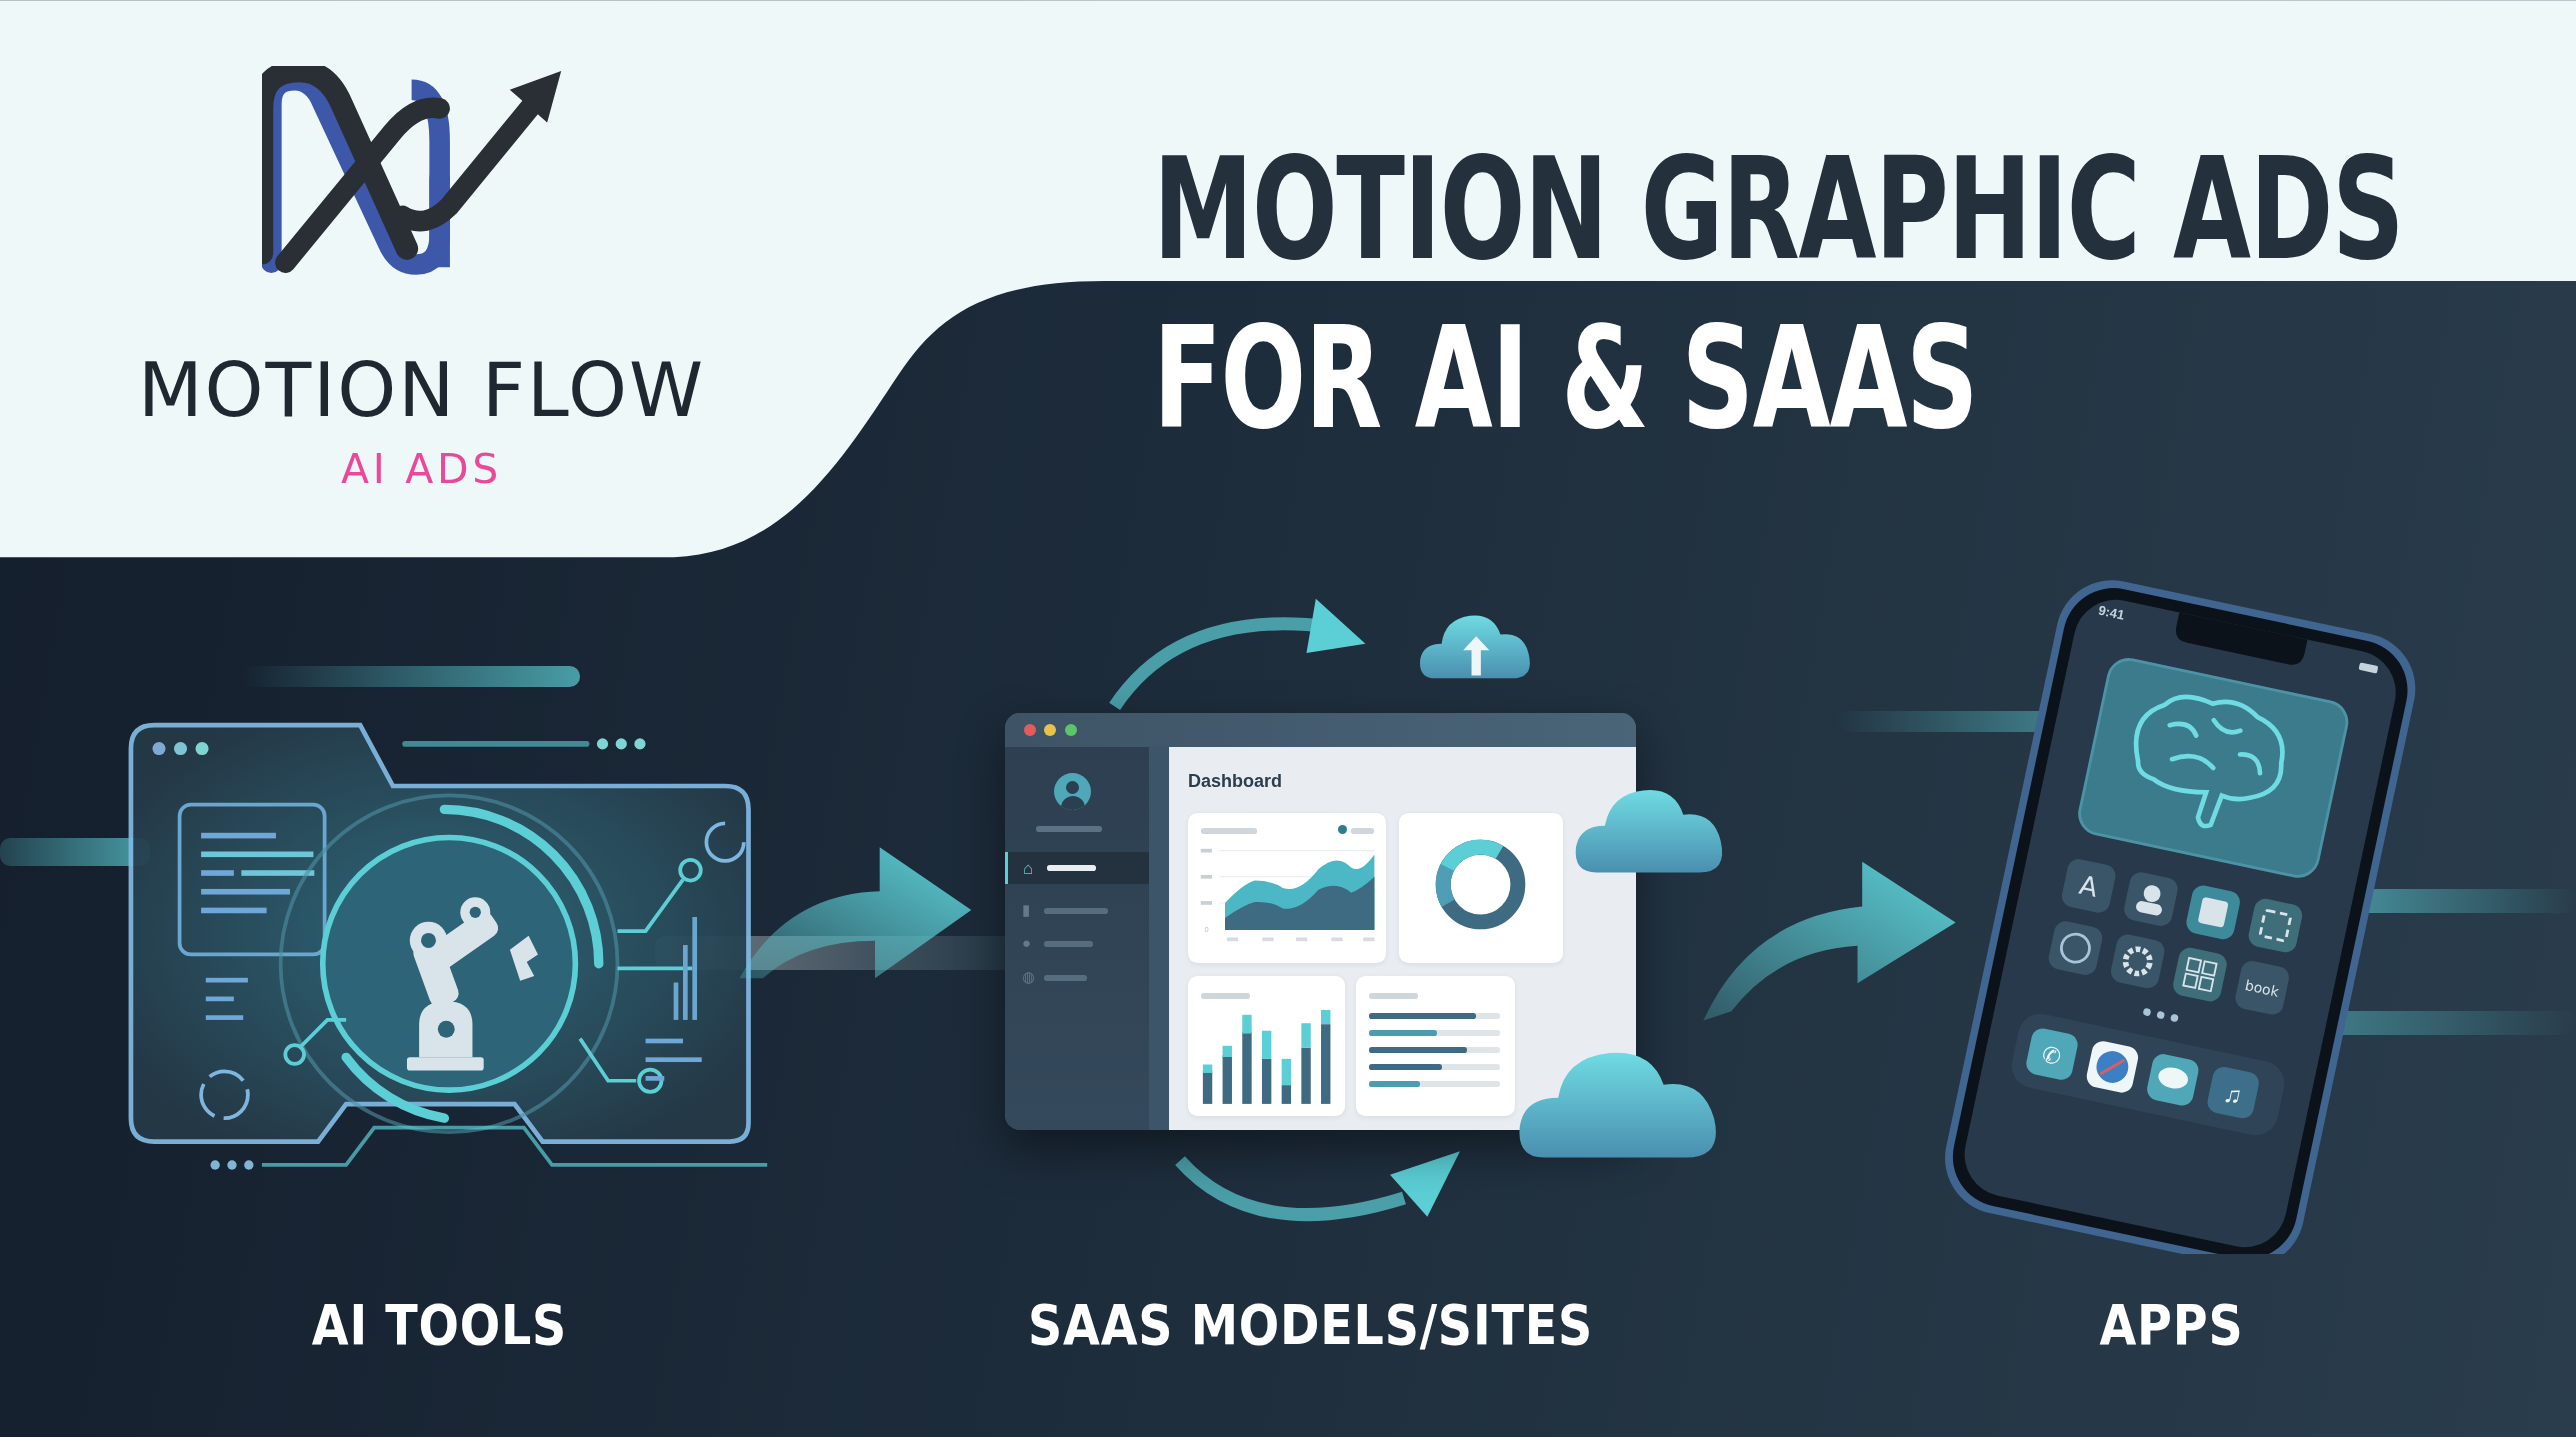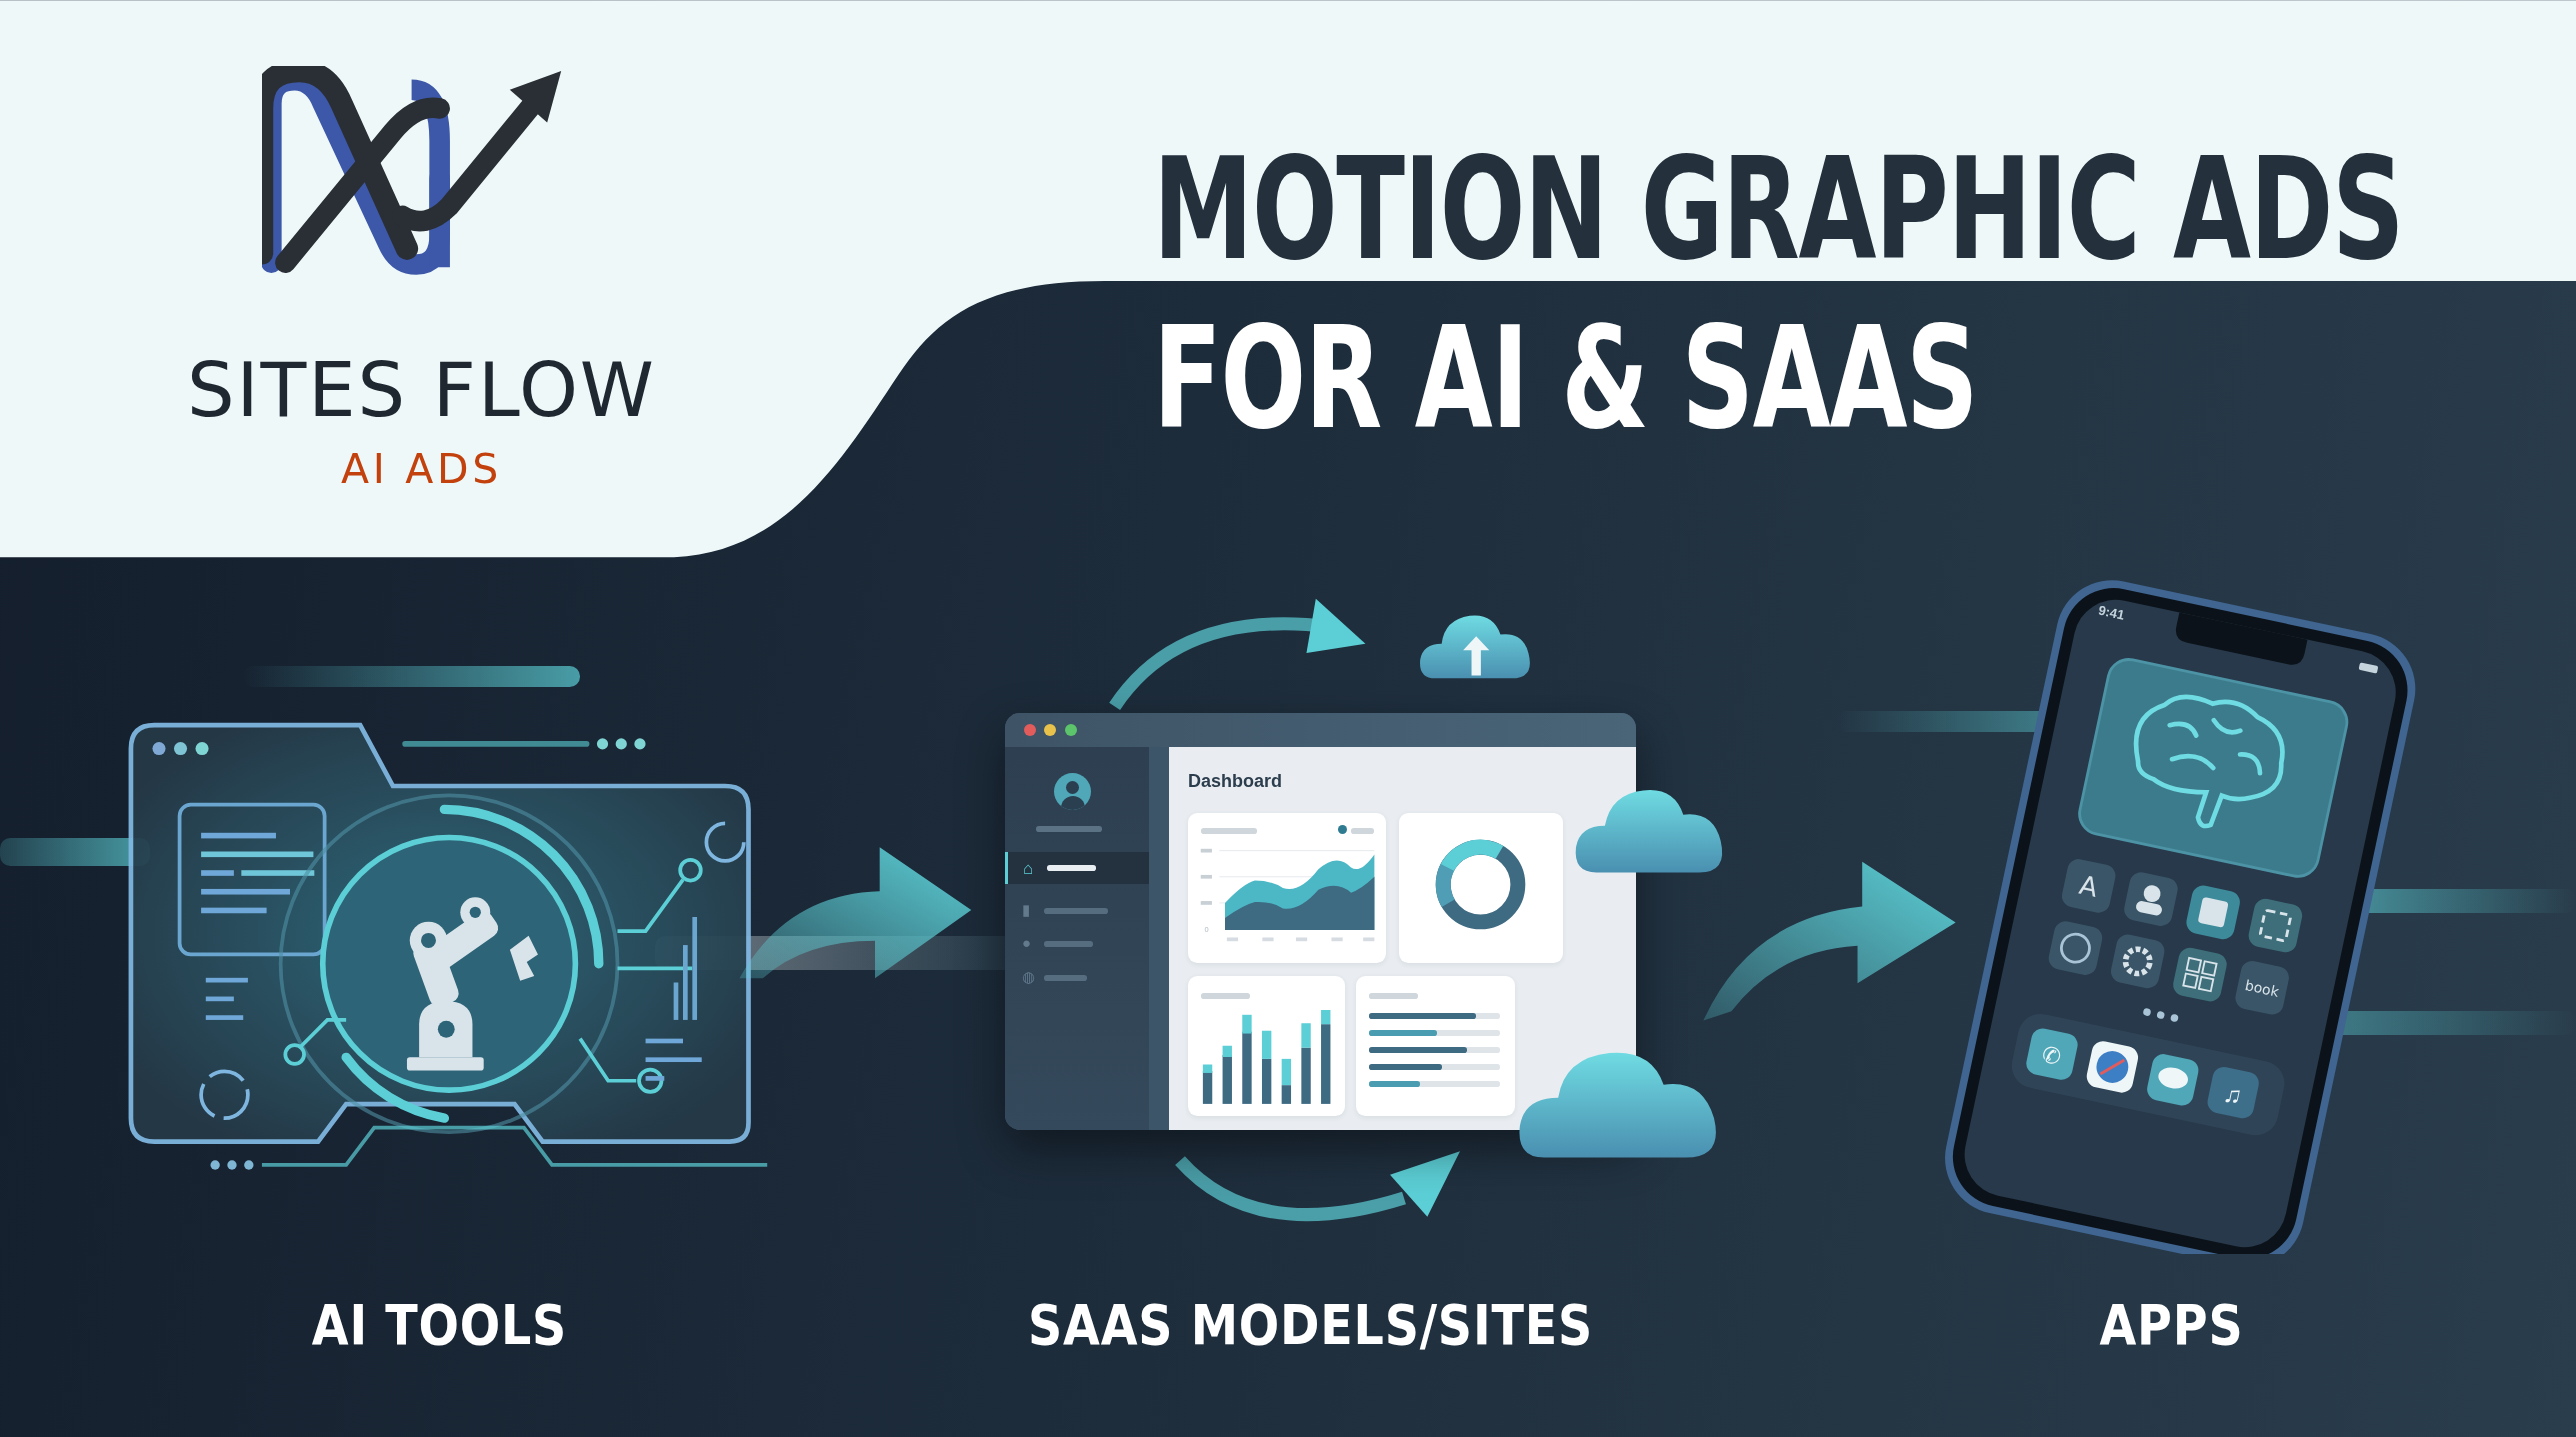--- a/index.html
+++ b/index.html
@@ -16,21 +16,21 @@
 
   
   #logo-mark { left: 262px; top: 66px; width: 374px; height: 225px; z-index: 2; }
   #brand-name {
     left: 94px; top: 346px; width: 655px; text-align: center;
     font-size: 75px; letter-spacing: 1.9px; color: #1f2731; font-weight: 400;
     font-family: "DejaVu Sans", sans-serif; z-index: 2;
   }
   #brand-sub {
     left: 94px; top: 445px; width: 655px; text-align: center;
-    font-size: 41px; letter-spacing: 3.7px; color: #c2410c;
+    font-size: 41px; letter-spacing: 3.7px; color: #ec4899;
     font-family: "DejaVu Sans", sans-serif; z-index: 2;
   }
 
   
   .headline {
     font-family: "DejaVu Sans", sans-serif; font-weight: 700;
     font-size: 140px; letter-spacing: -1.9px; line-height: 1;
     transform: scaleX(0.72); transform-origin: left top; z-index: 3; white-space: nowrap;
   }
   #headline-1 { left: 1153px; top: 140px; color: #24313d; }
@@ -88,21 +88,21 @@
 
 <svg id="logo-mark" class="abs" viewBox="0 0 400 240">
   <path d="M10,210 V40 Q10,15 35,15 Q55,15 65,40 L135,190 Q145,212 165,212 Q190,212 190,180 V120" fill="none" stroke="#3d58a8" stroke-width="22" stroke-linecap="round"></path>
   <path d="M190,120 V60 Q190,15 155,15 Q125,15 110,55 L60,190 Q50,212 30,212" fill="none" stroke="#3d58a8" stroke-width="0"></path>
   <path d="M190,215 V80 Q190,25 160,25" fill="none" stroke="#3d58a8" stroke-width="22"></path>
   <path d="M-60,200 V45 Q-60,5 -20,5 Q10,5 25,40 L95,195" fill="none" stroke="#2a2f36" stroke-width="24" stroke-linecap="round" transform="translate(60,0)"></path>
   <path d="M25,210 L140,70 Q165,40 190,45" fill="none" stroke="#2a2f36" stroke-width="22" stroke-linecap="round"></path>
   <path d="M150,160 Q175,175 200,150 L290,40" fill="none" stroke="#2a2f36" stroke-width="22" stroke-linecap="round"></path>
   <polygon points="265,25 320,5 305,60" fill="#2a2f36"></polygon>
 </svg>
-<div id="brand-name" class="abs">SITES FLOW</div>
+<div id="brand-name" class="abs">MOTION FLOW</div>
 <div id="brand-sub" class="abs">AI ADS</div>
 
 <div id="headline-1" class="abs headline">MOTION GRAPHIC ADS</div>
 <div id="headline-2" class="abs headline">FOR AI &amp; SAAS</div>
 
 <svg id="ai-panel" class="abs" viewBox="0 0 820 560">
   <defs>
     <radialGradient id="hudglow" cx="50%" cy="50%" r="60%">
       <stop offset="0" stop-color="#2f6b7d"></stop>
       <stop offset="1" stop-color="#253947"></stop>

